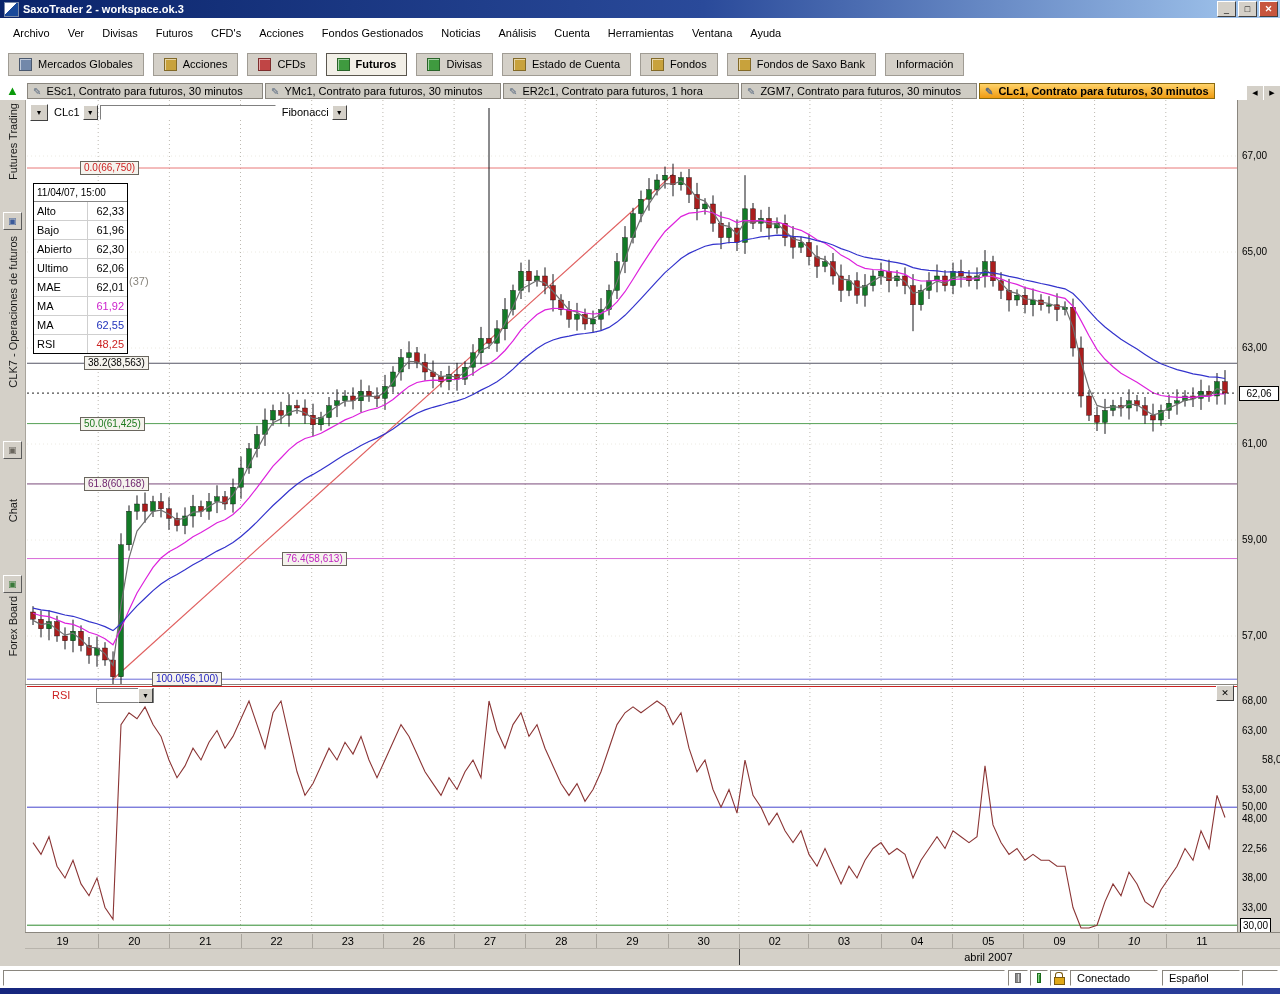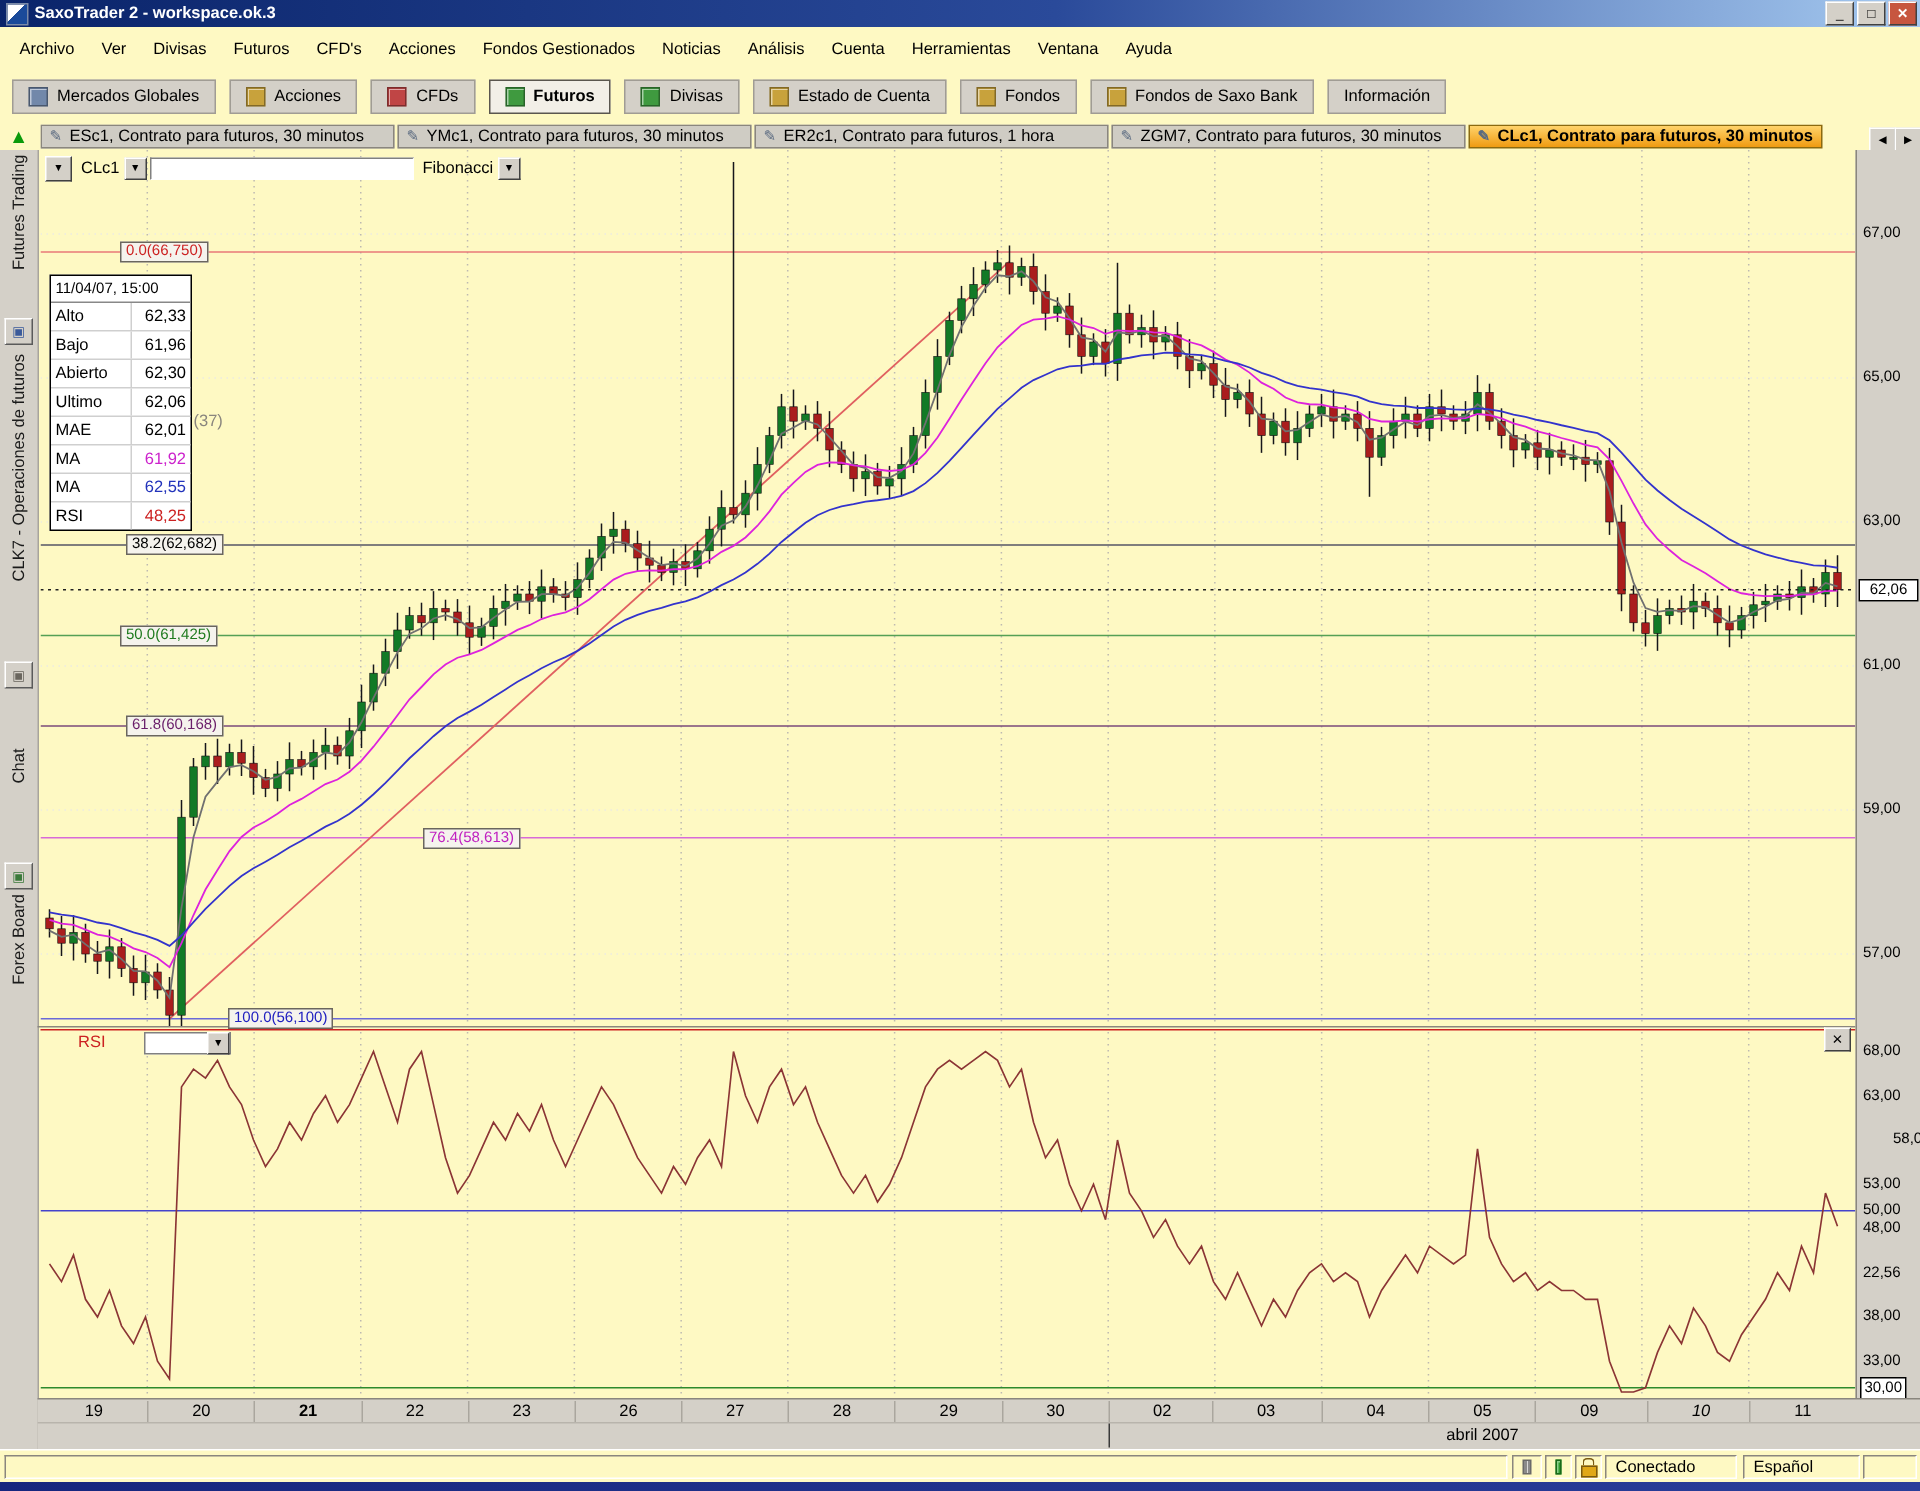--- a/index.html
+++ b/index.html
@@ -1,16 +1,16 @@
 <!DOCTYPE html>
 <html><head>
 <meta charset="utf-8">
 <style>
   html,body{margin:0;padding:0;background:#9a9a9a;}
-  .app{position:relative;width:1280px;height:994px;background:#fef9c3;overflow:hidden;
+  .app{position:relative;width:1280px;height:994px;background:#ffffff;overflow:hidden;
        font-family:"Liberation Sans",sans-serif;font-size:11px;color:#000;}
 
   
   .titlebar{position:absolute;left:0;top:0;right:0;height:18px;
     background:linear-gradient(90deg,#0a246a 0%,#2a4a9a 55%,#a6caf0 100%);
     display:flex;align-items:center;padding:0 2px;}
   .title-ico{width:13px;height:13px;margin:0 4px 0 2px;border:1px solid #7a8aa8;
     background:linear-gradient(135deg,#ffffff 45%,#1a4a9a 45%);}
   .title-text{flex:1;color:#fff;font-weight:bold;}
   .tbtn{width:17px;height:14px;margin-left:2px;display:flex;align-items:center;justify-content:center;
@@ -646,21 +646,21 @@
       <div class="ax-label" data-name="rsi-axis-label" style="top: 712px;">48,00</div>
       <div class="ax-label" data-name="rsi-axis-label" style="top: 741.5px;">22,56</div>
       <div class="ax-label" data-name="rsi-axis-label" style="top: 771px;">38,00</div>
       <div class="ax-label" data-name="rsi-axis-label" style="top: 800.5px;">33,00</div>
       <div class="ax-label boxed" data-name="rsi-axis-label" style="top: 818.2px;">30,00</div>
     </div>
 
   <div class="day-band" data-name="x-axis-days">
       <div class="day-cell first" data-name="x-axis-day-label" style="left: 2px; width: 71.1765px;">19</div>
       <div class="day-cell" data-name="x-axis-day-label" style="left: 73.1765px; width: 71.1765px;">20</div>
-      <div class="day-cell" data-name="x-axis-day-label" style="left: 144.353px; width: 71.1765px; font-weight: bold;">21</div>
+      <div class="day-cell" data-name="x-axis-day-label" style="left: 144.353px; width: 71.1765px;">21</div>
       <div class="day-cell" data-name="x-axis-day-label" style="left: 215.529px; width: 71.1765px;">22</div>
       <div class="day-cell" data-name="x-axis-day-label" style="left: 286.706px; width: 71.1765px;">23</div>
       <div class="day-cell" data-name="x-axis-day-label" style="left: 357.882px; width: 71.1765px;">26</div>
       <div class="day-cell" data-name="x-axis-day-label" style="left: 429.059px; width: 71.1765px;">27</div>
       <div class="day-cell" data-name="x-axis-day-label" style="left: 500.235px; width: 71.1765px;">28</div>
       <div class="day-cell" data-name="x-axis-day-label" style="left: 571.412px; width: 71.1765px;">29</div>
       <div class="day-cell" data-name="x-axis-day-label" style="left: 642.588px; width: 71.1765px;">30</div>
       <div class="day-cell" data-name="x-axis-day-label" style="left: 713.765px; width: 71.1765px;">02</div>
       <div class="day-cell" data-name="x-axis-day-label" style="left: 783px; width: 71.1765px;">03</div>
       <div class="day-cell" data-name="x-axis-day-label" style="left: 856.118px; width: 71.1765px;">04</div>
@@ -685,18 +685,18 @@
         <span class="lock-ring"></span>
         <span class="lock-body"></span>
       </div>
     <div class="sb-panel sb-conn" data-name="connection-status">Conectado</div>
     <div class="sb-panel sb-lang" data-name="language-status">Español</div>
     <div class="sb-panel sb-end" data-name="status-end-panel"></div>
   </div>
   <div class="navy-strip" data-name="taskbar-edge"></div>
 
 <div class="fib-label" data-name="fib-label-0-0" style="left: 80px; top: 161px; color: rgb(204, 34, 34);">0.0(66,750)</div>
-    <div class="fib-label" data-name="fib-label-38-2" style="left: 84px; top: 356.264px; color: rgb(0, 0, 0);">38.2(62,682)</div>
+    <div class="fib-label" data-name="fib-label-38-2" style="left: 84px; top: 356.264px; color: rgb(0, 0, 0);">38.2(38,563)</div>
     <div class="fib-label" data-name="fib-label-50-0" style="left: 80px; top: 416.6px; color: rgb(30, 122, 30);">50.0(61,425)</div>
     <div class="fib-label" data-name="fib-label-61-8" style="left: 84px; top: 476.936px; color: rgb(106, 30, 106);">61.8(60,168)</div>
     <div class="fib-label" data-name="fib-label-76-4" style="left: 282px; top: 551.576px; color: rgb(192, 32, 192);">76.4(58,613)</div>
     <div class="fib-label" data-name="fib-label-100-0" style="left: 152px; top: 672.2px; color: rgb(32, 32, 192);">100.0(56,100)</div>
   </div>
 
 </body></html>

